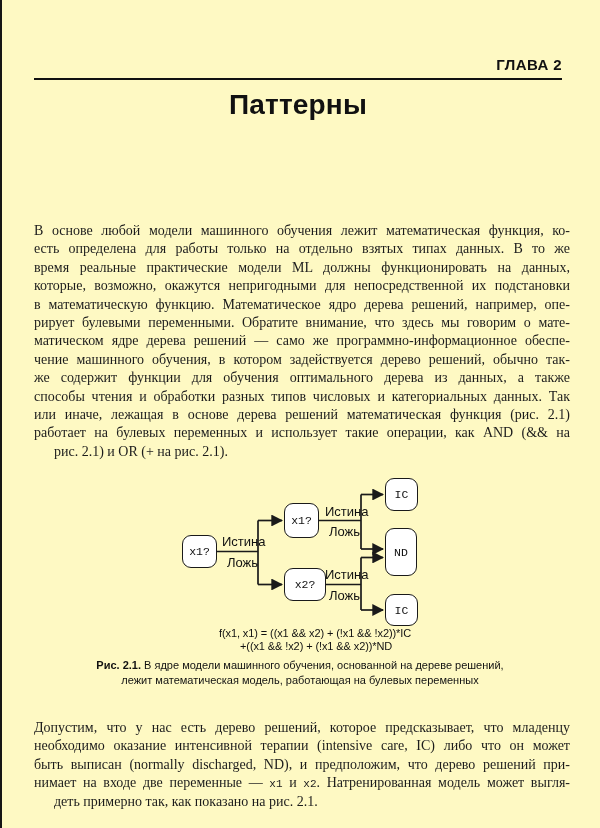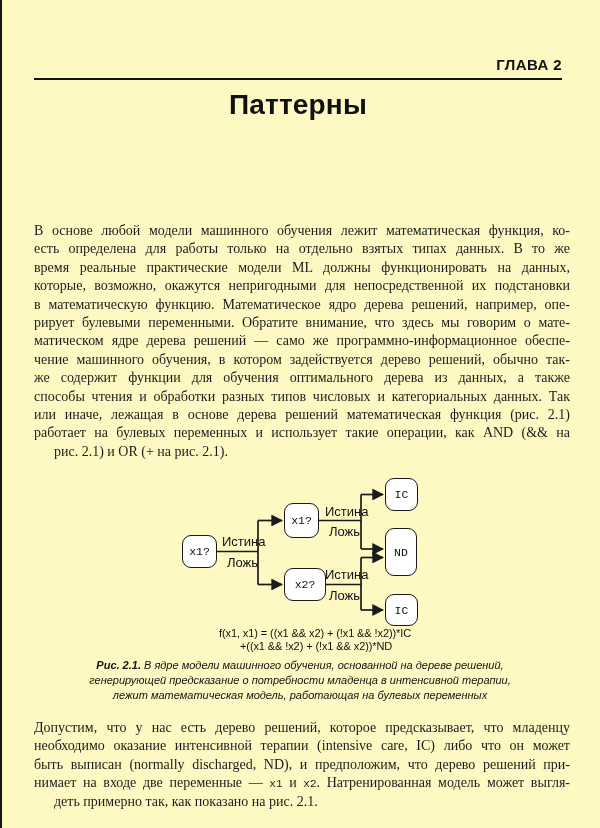--- a/index.html
+++ b/index.html
@@ -77,21 +77,21 @@
     letter-spacing:-0.1px;
   }
   .formula-1 { left:219px; top:159px; }
   .formula-2 { left:240px; top:172px; }
 
   
   .caption {
     position:absolute; top:658px; left:0; width:600px;
     text-align:center;
     font-family:"Liberation Sans", sans-serif;
-    font-size:11px; line-height:15.2px; color:#111;font-style:italic;
+    font-size:11px; line-height:15.2px; color:#111;
   }
   .caption b { font-weight:bold; }
 </style>
 </head>
 <body>
 
 <div class="sheet">
   <div class="edge-bar"></div>
 
   <div class="header">
@@ -154,21 +154,20 @@
     <div class="edge-label el-f2">Ложь</div>
     <div class="edge-label el-t3">Истина</div>
     <div class="edge-label el-f3">Ложь</div>
 
     <div class="formula formula-1">f(x1, x1) = ((x1 &amp;&amp; x2) + (!x1 &amp;&amp; !x2))*IC</div>
     <div class="formula formula-2">+((x1 &amp;&amp; !x2) + (!x1 &amp;&amp; x2))*ND</div>
   </div>
 
   <div class="caption">
     <div><b>Рис. 2.1.</b><span> В ядре модели машинного обучения, основанной на дереве решений,</span></div>
-    <div>генерирующей предсказание о потребности младенца в интенсивной терапии,</div>
     <div>лежит математическая модель, работающая на булевых переменных</div>
   </div>
 
   <div class="para para2">
     <div class="jline">Допустим, что у нас есть дерево решений, которое предсказывает, что младенцу</div>
     <div class="jline">необходимо оказание интенсивной терапии (intensive care, IC) либо что он может</div>
     <div class="jline">быть выписан (normally discharged, ND), и предположим, что дерево решений при-</div>
     <div class="jline"><span>нимает на входе две переменные — </span><span class="mono">x1</span><span> и </span><span class="mono">x2</span><span>. Натренированная модель может выгля-</span></div>
     <div class="jline last">деть примерно так, как показано на рис. 2.1.</div>
   </div>

